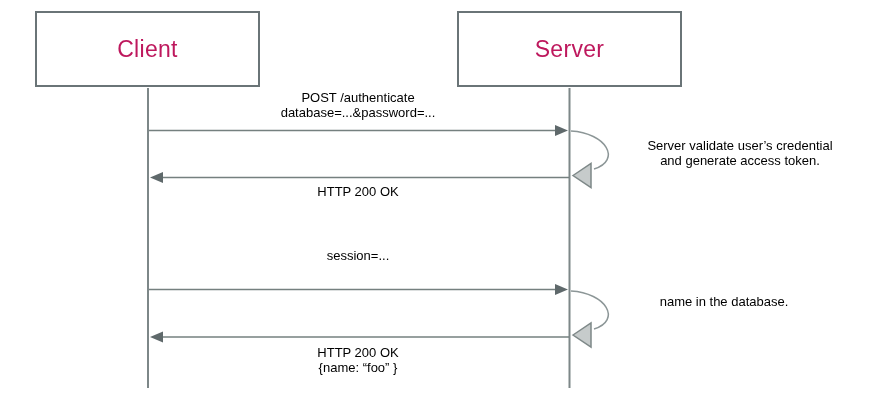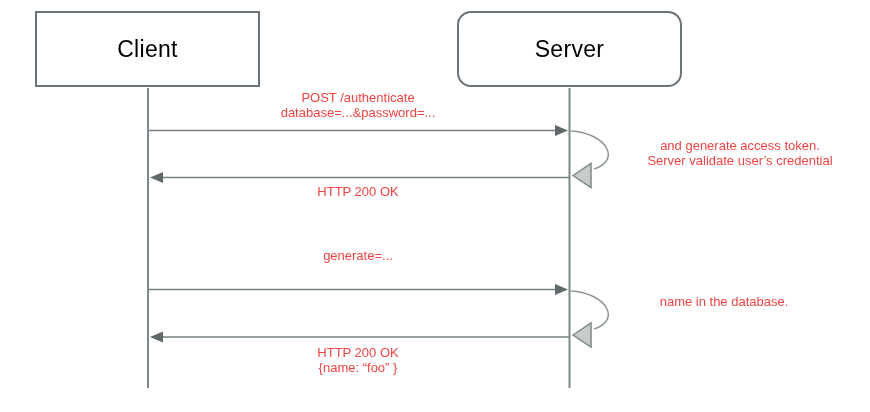--- a/index.html
+++ b/index.html
@@ -24,32 +24,32 @@
     position: absolute;
     top: 11px;
     width: 221px;
     height: 72px;
     border: 2px solid #6a7477;
     background: #ffffff;
     display: flex;
     align-items: center;
     justify-content: center;
     font-size: 23px;
-    color: #000000;
+    color: #be185d;
     letter-spacing: 0.3px;
   }
   .actor-box.client { left: 35px; }
-  .actor-box.server { left: 457px; border-radius: 14px; }
+  .actor-box.server { left: 457px; }
 
   .label {
     position: absolute;
     text-align: center;
     font-size: 13px;
     line-height: 15px;
-    color: #ef4444;
+    color: #000000;
     white-space: nowrap;
   }
   .msg-label { left: 248px; width: 220px; }
   .msg1 { top: 90px; }
   .ret1 { top: 184px; }
   .msg2 { top: 248px; }
   .ret2 { top: 345px; }
   .note1 { left: 620px; width: 240px; top: 138px; }
   .note2 { left: 604px; width: 240px; top: 294px; }
 
@@ -99,30 +99,30 @@
   <div class="label msg-label msg1">
     <div>POST /authenticate</div>
     <div><span>database=...</span><span class="squiggle">&amp;password=...</span></div>
   </div>
 
   <div class="label msg-label ret1">
     <div>HTTP 200 OK</div>
   </div>
 
   <div class="label msg-label msg2">
-    <div>generate=...</div>
+    <div>session=...</div>
   </div>
 
   <div class="label msg-label ret2">
     <div>HTTP 200 OK</div>
     <div>{name: “foo” }</div>
   </div>
 
   <div class="label note1">
+    <div>Server validate user’s credential</div>
     <div>and generate access token.</div>
-    <div>Server validate user’s credential</div>
   </div>
 
   <div class="label note2">
     <div>name in the database.</div>
   </div>
 
 </div>
 
 </body></html>

